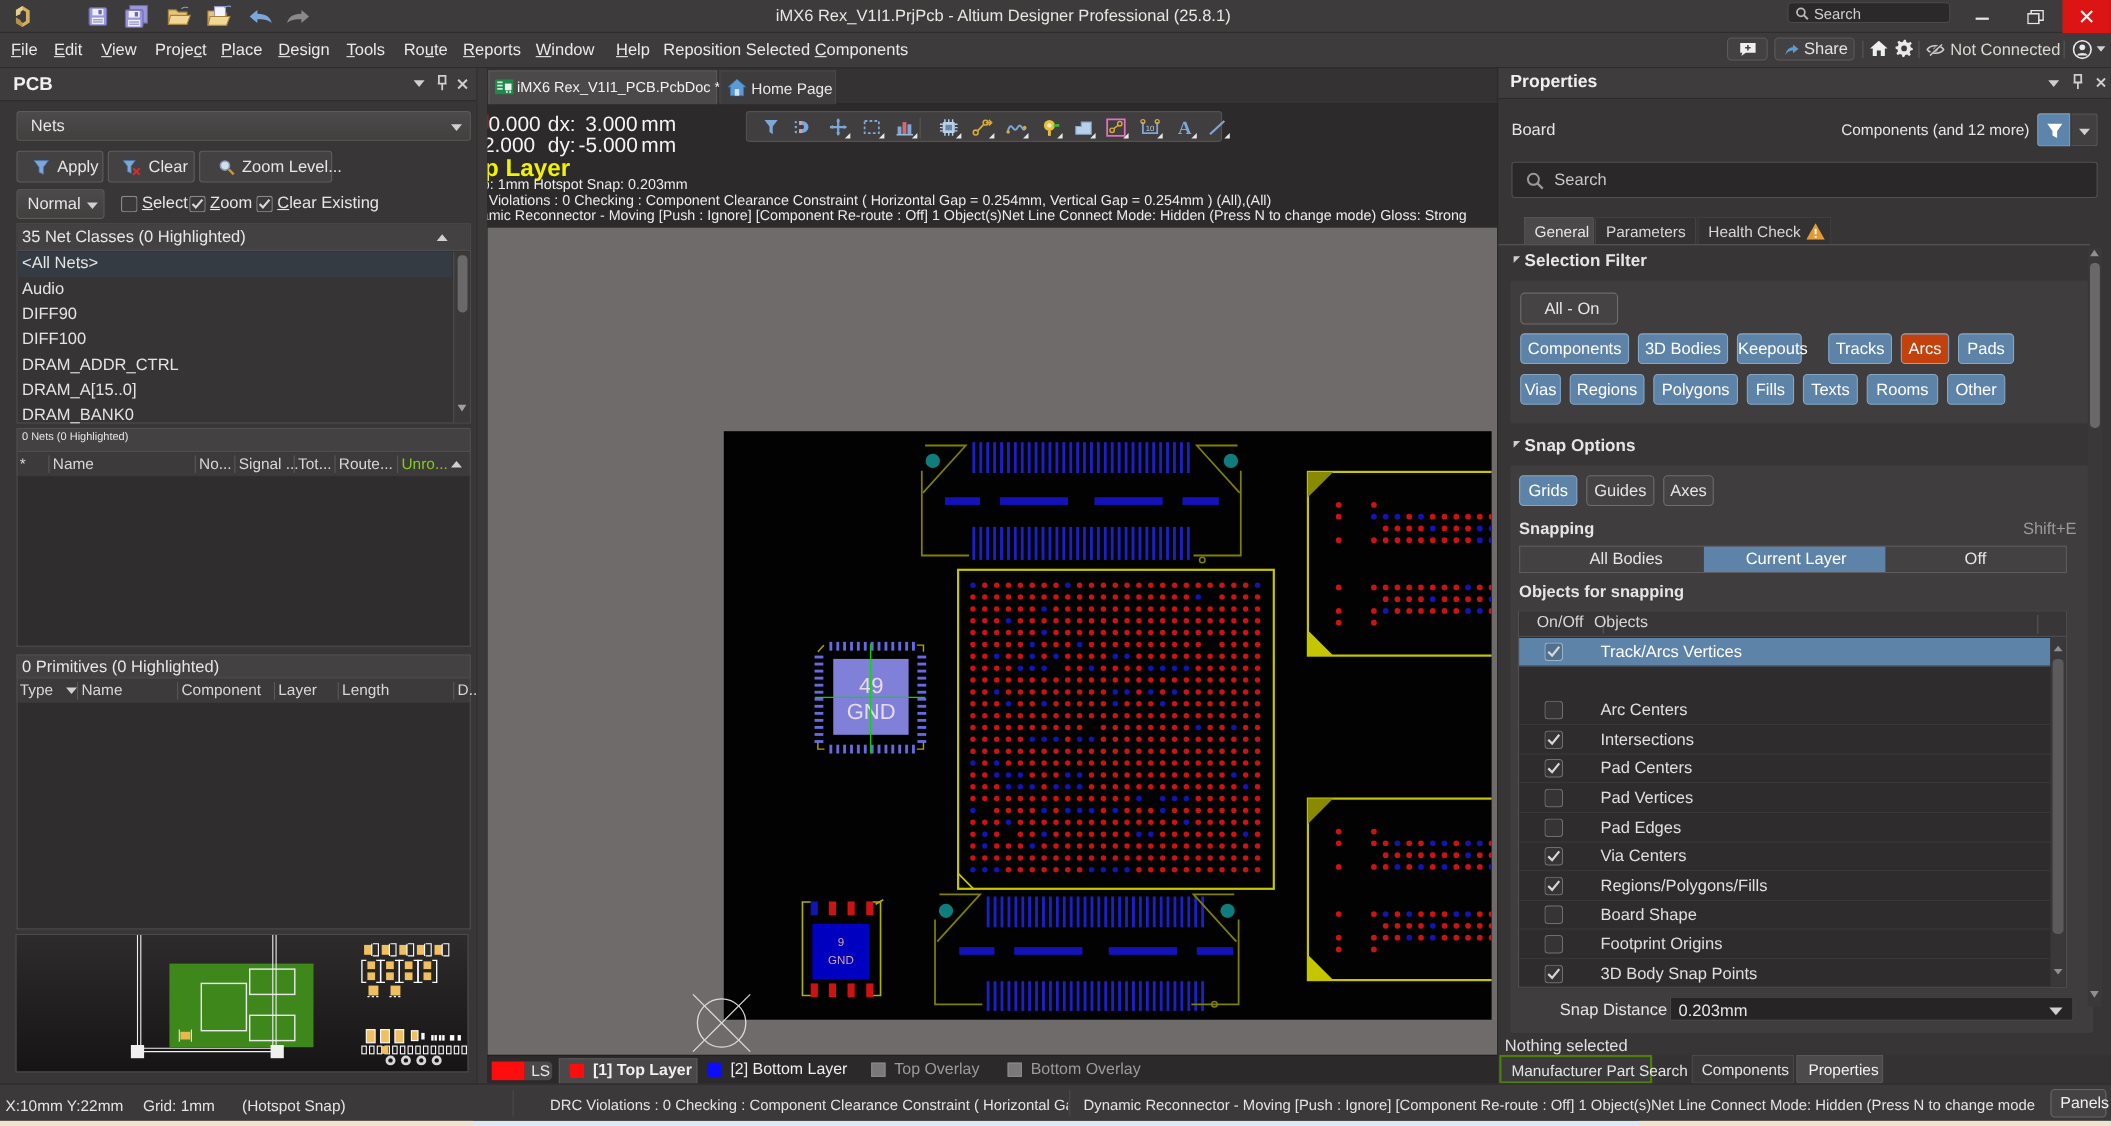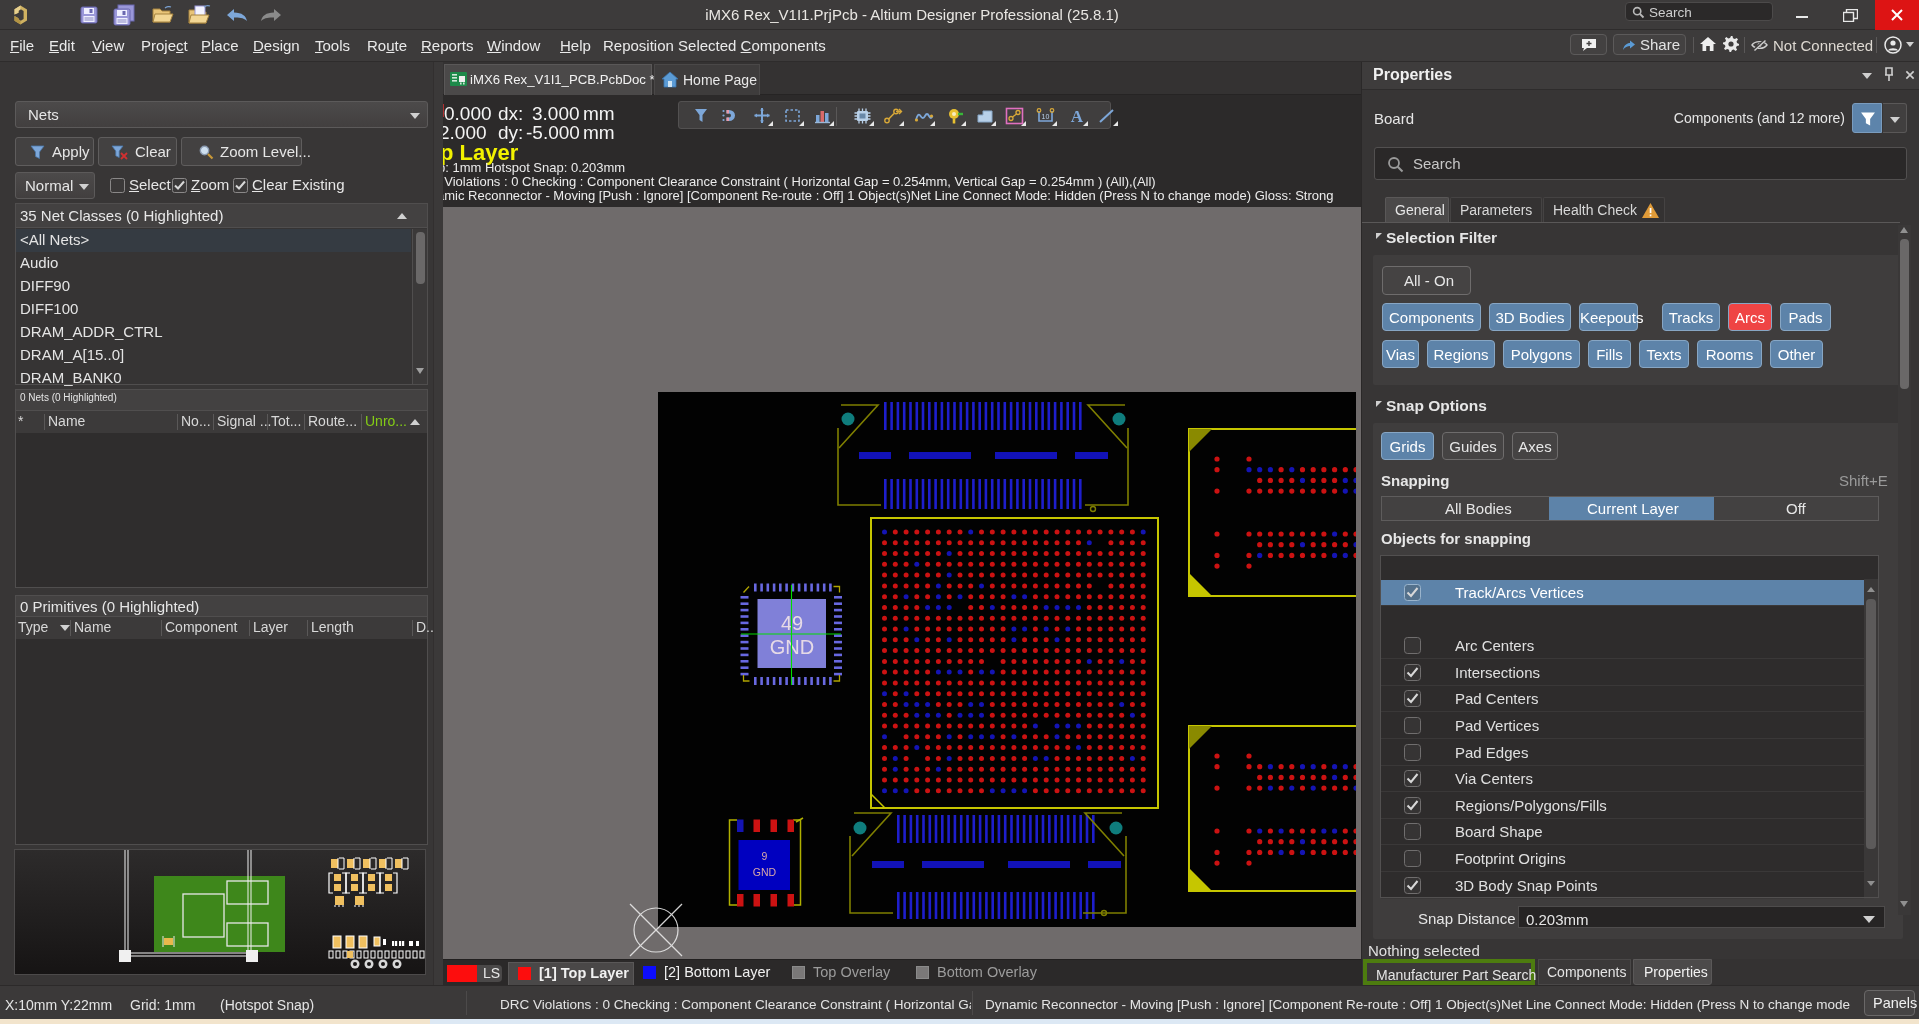--- a/index.html
+++ b/index.html
@@ -114,20 +114,30 @@
 <span class="abs" style="left:1773px;top:7px;font-size:15px;color:#ded9d2;">Not Connected</span>
 <div class="abs" style="left:1876px;top:7px;width:1px;height:16px;background:#5a5858;"></div>
 <svg class="abs" style="left:1884px;top:6px;" width="18" height="18" viewBox="0 0 18 18">
 <circle cx="9" cy="9" r="8" fill="none" stroke="#e9e9e9" stroke-width="1.5"></circle>
 <circle cx="9" cy="7" r="2.6" fill="#e9e9e9"></circle>
 <path d="M4 14.5 C5 11.5 13 11.5 14 14.5" fill="#e9e9e9"></path>
     </svg>
 <div class="abs" style="left:1906px;top:12px;width:0;height:0;border-left:4px solid transparent;border-right:4px solid transparent;border-top:5px solid #d0d0d0;"></div>
 </div>
 <div class="abs" style="left:0;top:62px;width:433px;height:923px;background:#383636;">
+<div class="abs" style="left:0;top:0;width:433px;height:30px;background:#3e3c3c;border-bottom:1px solid #2e2c2c;">
+<span class="abs" style="left:12px;top:5px;font-size:17px;font-weight:bold;color:#f0f0f0;">PCB</span>
+<div class="abs" style="left:376px;top:11px;width:0;height:0;border-left:5px solid transparent;border-right:5px solid transparent;border-top:6px solid #cfcfcf;"></div>
+<svg class="abs" style="left:396px;top:6px;" width="12" height="16" viewBox="0 0 12 16">
+        <path d="M3 1 H9 V8 H3 Z M2 8 H10 M6 8 V14" stroke="#cfcfcf" stroke-width="1.6" fill="none"></path>
+      </svg>
+<svg class="abs" style="left:415px;top:9px;" width="11" height="11" viewBox="0 0 11 11">
+        <path d="M1.5 1.5 L9.5 9.5 M9.5 1.5 L1.5 9.5" stroke="#cfcfcf" stroke-width="1.8"></path>
+      </svg>
+</div>
 <div class="abs" style="left:15px;top:39px;width:413px;height:27px;background:linear-gradient(#4c4a4a,#423f3f);border:1px solid #5c5a5a;border-radius:3px;">
 <span class="abs" style="left:12px;top:4px;font-size:15px;">Nets</span>
 <div class="abs" style="left:394px;top:11px;width:0;height:0;border-left:5px solid transparent;border-right:5px solid transparent;border-top:6px solid #d0d0d0;"></div>
     </div>
 <div class="abs" style="left:15px;top:75px;width:79px;height:29px;background:#434141;border:1px solid #5f5d5d;border-radius:3px;">
       <svg class="abs" style="left:14px;top:7px;" width="15" height="15" viewBox="0 0 15 15">
         <path d="M1 1 H14 L9.5 7 V13.5 L5.5 11.5 V7 Z" fill="#7da7d9" stroke="#4a76a8" stroke-width=".8"></path>
       </svg>
       <span class="abs" style="left:36px;top:5px;font-size:15px;">Apply</span>
     </div>
@@ -1528,21 +1538,21 @@
 <div class="abs" style="left:14px;top:171px;width:0;height:0;border-top:6px solid #cfcfcf;border-right:6px solid transparent;"></div>
 <span class="abs" style="left:24px;top:167px;font-size:15.5px;font-weight:bold;">Selection Filter</span>
 <div class="abs" style="left:11px;top:193px;width:530px;height:130px;background:#3f3d3d;border-radius:2px;">
 <div class="abs" style="left:9px;top:11px;width:89px;height:29px;background:#454343;border:1px solid #6e6c6c;border-radius:4px;">
         <span class="abs" style="left:21px;top:5px;font-size:15px;">All - On</span>
       </div>
 <div class="abs" style="left:9px;top:48px;width:99px;height:28px;background:#5d83a9;border:1px solid #87a6c4;border-radius:4px;text-align:center;"><span style="position:relative;top:5px;font-size:15px;color:#fff;">Components</span></div>
 <div class="abs" style="left:116px;top:48px;width:82px;height:28px;background:#5d83a9;border:1px solid #87a6c4;border-radius:4px;text-align:center;"><span style="position:relative;top:5px;font-size:15px;color:#fff;">3D Bodies</span></div>
 <div class="abs" style="left:206px;top:48px;width:59px;height:28px;background:#5d83a9;border:1px solid #87a6c4;border-radius:4px;text-align:center;"><span style="position:relative;top:5px;font-size:15px;color:#fff;">Keepouts</span></div>
 <div class="abs" style="left:289px;top:48px;width:58px;height:28px;background:#5d83a9;border:1px solid #87a6c4;border-radius:4px;text-align:center;"><span style="position:relative;top:5px;font-size:15px;color:#fff;">Tracks</span></div>
-<div class="abs" style="left:355px;top:48px;width:44px;height:28px;background:#ef4444;border:1px solid #87a6c4;border-radius:4px;text-align:center;"><span style="position:relative;top:5px;font-size:15px;color:#fff;">Arcs</span></div>
+<div class="abs" style="left:355px;top:48px;width:44px;height:28px;background:#c2410c;border:1px solid #87a6c4;border-radius:4px;text-align:center;"><span style="position:relative;top:5px;font-size:15px;color:#fff;">Arcs</span></div>
 <div class="abs" style="left:407px;top:48px;width:51px;height:28px;background:#5d83a9;border:1px solid #87a6c4;border-radius:4px;text-align:center;"><span style="position:relative;top:5px;font-size:15px;color:#fff;">Pads</span></div>
 <div class="abs" style="left:9px;top:85px;width:37px;height:28px;background:#5d83a9;border:1px solid #87a6c4;border-radius:4px;text-align:center;"><span style="position:relative;top:5px;font-size:15px;color:#fff;">Vias</span></div>
 <div class="abs" style="left:54px;top:85px;width:68px;height:28px;background:#5d83a9;border:1px solid #87a6c4;border-radius:4px;text-align:center;"><span style="position:relative;top:5px;font-size:15px;color:#fff;">Regions</span></div>
 <div class="abs" style="left:130px;top:85px;width:77px;height:28px;background:#5d83a9;border:1px solid #87a6c4;border-radius:4px;text-align:center;"><span style="position:relative;top:5px;font-size:15px;color:#fff;">Polygons</span></div>
 <div class="abs" style="left:215px;top:85px;width:43px;height:28px;background:#5d83a9;border:1px solid #87a6c4;border-radius:4px;text-align:center;"><span style="position:relative;top:5px;font-size:15px;color:#fff;">Fills</span></div>
 <div class="abs" style="left:266px;top:85px;width:50px;height:28px;background:#5d83a9;border:1px solid #87a6c4;border-radius:4px;text-align:center;"><span style="position:relative;top:5px;font-size:15px;color:#fff;">Texts</span></div>
 <div class="abs" style="left:324px;top:85px;width:65px;height:28px;background:#5d83a9;border:1px solid #87a6c4;border-radius:4px;text-align:center;"><span style="position:relative;top:5px;font-size:15px;color:#fff;">Rooms</span></div>
 <div class="abs" style="left:397px;top:85px;width:53px;height:28px;background:#5d83a9;border:1px solid #87a6c4;border-radius:4px;text-align:center;"><span style="position:relative;top:5px;font-size:15px;color:#fff;">Other</span></div>
 </div>
 <div class="abs" style="left:14px;top:339px;width:0;height:0;border-top:6px solid #cfcfcf;border-right:6px solid transparent;"></div>
@@ -1554,20 +1564,26 @@
 <span class="abs" style="left:8px;top:49px;font-size:15px;font-weight:bold;">Snapping</span>
 <span class="abs" style="left:466px;top:49px;font-size:15px;color:#9a9a9a;">Shift+E</span>
 <div class="abs" style="left:8px;top:73px;width:498px;height:25px;background:#434141;border:1px solid #5e5c5c;">
 <div class="abs" style="left:167px;top:0;width:165px;height:23px;background:#5d83a9;"></div>
 <span class="abs" style="left:63px;top:3px;font-size:15px;">All Bodies</span>
 <span class="abs" style="left:205px;top:3px;font-size:15px;color:#fff;">Current Layer</span>
 <span class="abs" style="left:404px;top:3px;font-size:15px;">Off</span>
 </div>
 <span class="abs" style="left:8px;top:107px;font-size:15px;font-weight:bold;">Objects for snapping</span>
 <div class="abs" style="left:7px;top:132px;width:499px;height:343px;background:#2e2c2c;border:1px solid #525050;">
+<div class="abs" style="left:0;top:0;width:497px;height:23px;background:#383636;border-bottom:1px solid #525050;">
+          <span class="abs" style="left:16px;top:2px;font-size:14.5px;color:#d8d8d8;">On/Off</span>
+          <div class="abs" style="left:76px;top:3px;width:1px;height:17px;background:#5a5858;"></div>
+          <span class="abs" style="left:68px;top:2px;font-size:14.5px;color:#d8d8d8;">Objects</span>
+          <div class="abs" style="left:471px;top:3px;width:1px;height:17px;background:#5a5858;"></div>
+        </div>
 <div class="abs" style="left:0;top:24px;width:483px;height:26px;background:#5d83a9;border-bottom:1px solid #3a3838;">
 <svg class="abs" style="left:23px;top:4px;" width="17" height="17" viewBox="0 0 17 17">
             <rect x="0.5" y="0.5" width="16" height="16" rx="3" fill="#54718c" stroke="#9ab4cc"></rect>
             <path d="M3.5 8.5 L7 12 L13.5 4" stroke="#d8d8d8" stroke-width="2" fill="none"></path>
           </svg>
 <span class="abs" style="left:74px;top:4px;font-size:15px;color:#fff;">Track/Arcs Vertices</span>
 </div>
 <div class="abs" style="left:0;top:77px;width:483px;height:26px;border-bottom:1px solid #3a3838;">
 <svg class="abs" style="left:23px;top:4px;" width="17" height="17" viewBox="0 0 17 17">
             <rect x="0.5" y="0.5" width="16" height="16" rx="3" fill="#363434" stroke="#706e6e"></rect>
@@ -1645,21 +1661,21 @@
         <div class="abs" style="left:344px;top:9px;width:0;height:0;border-left:6px solid transparent;border-right:6px solid transparent;border-top:7px solid #d0d0d0;"></div>
       </div>
 </div>
 <div class="abs" style="left:536px;top:163px;width:13px;height:690px;background:#3a3838;">
       <div class="abs" style="left:2px;top:2px;width:0;height:0;border-left:4.5px solid transparent;border-right:4.5px solid transparent;border-bottom:6px solid #909090;"></div>
       <div class="abs" style="left:2px;top:14px;width:9px;height:150px;background:#6a6868;border-radius:4px;"></div>
       <div class="abs" style="left:2px;top:676px;width:0;height:0;border-left:4.5px solid transparent;border-right:4.5px solid transparent;border-top:6px solid #909090;"></div>
     </div>
 <span class="abs" style="left:6px;top:880px;font-size:15px;color:#e0e0e0;">Nothing selected</span>
 <div class="abs" style="left:0;top:897px;width:558px;height:26px;background:#343232;">
-<div class="abs" style="left:1px;top:0;width:172px;height:26px;background:#3b3939;border:4px solid #4d7c0f;">
+<div class="abs" style="left:1px;top:0;width:139px;height:26px;background:#3b3939;border:2px solid #4d7c0f;">
         <span class="abs" style="left:9px;top:4px;font-size:14px;color:#e4e4e4;">Manufacturer Part Search</span>
       </div>
 <div class="abs" style="left:176px;top:0;width:93px;height:26px;background:#3b3939;border:1px solid #4a4848;">
         <span class="abs" style="left:8px;top:4px;font-size:14px;color:#e4e4e4;">Components</span>
       </div>
 <div class="abs" style="left:271px;top:0;width:79px;height:26px;background:#4c4a4a;border:1px solid #5a5858;border-radius:0 0 3px 3px;">
         <span class="abs" style="left:10px;top:4px;font-size:14px;color:#f2f2f2;">Properties</span>
       </div>
 </div>
 </div>

